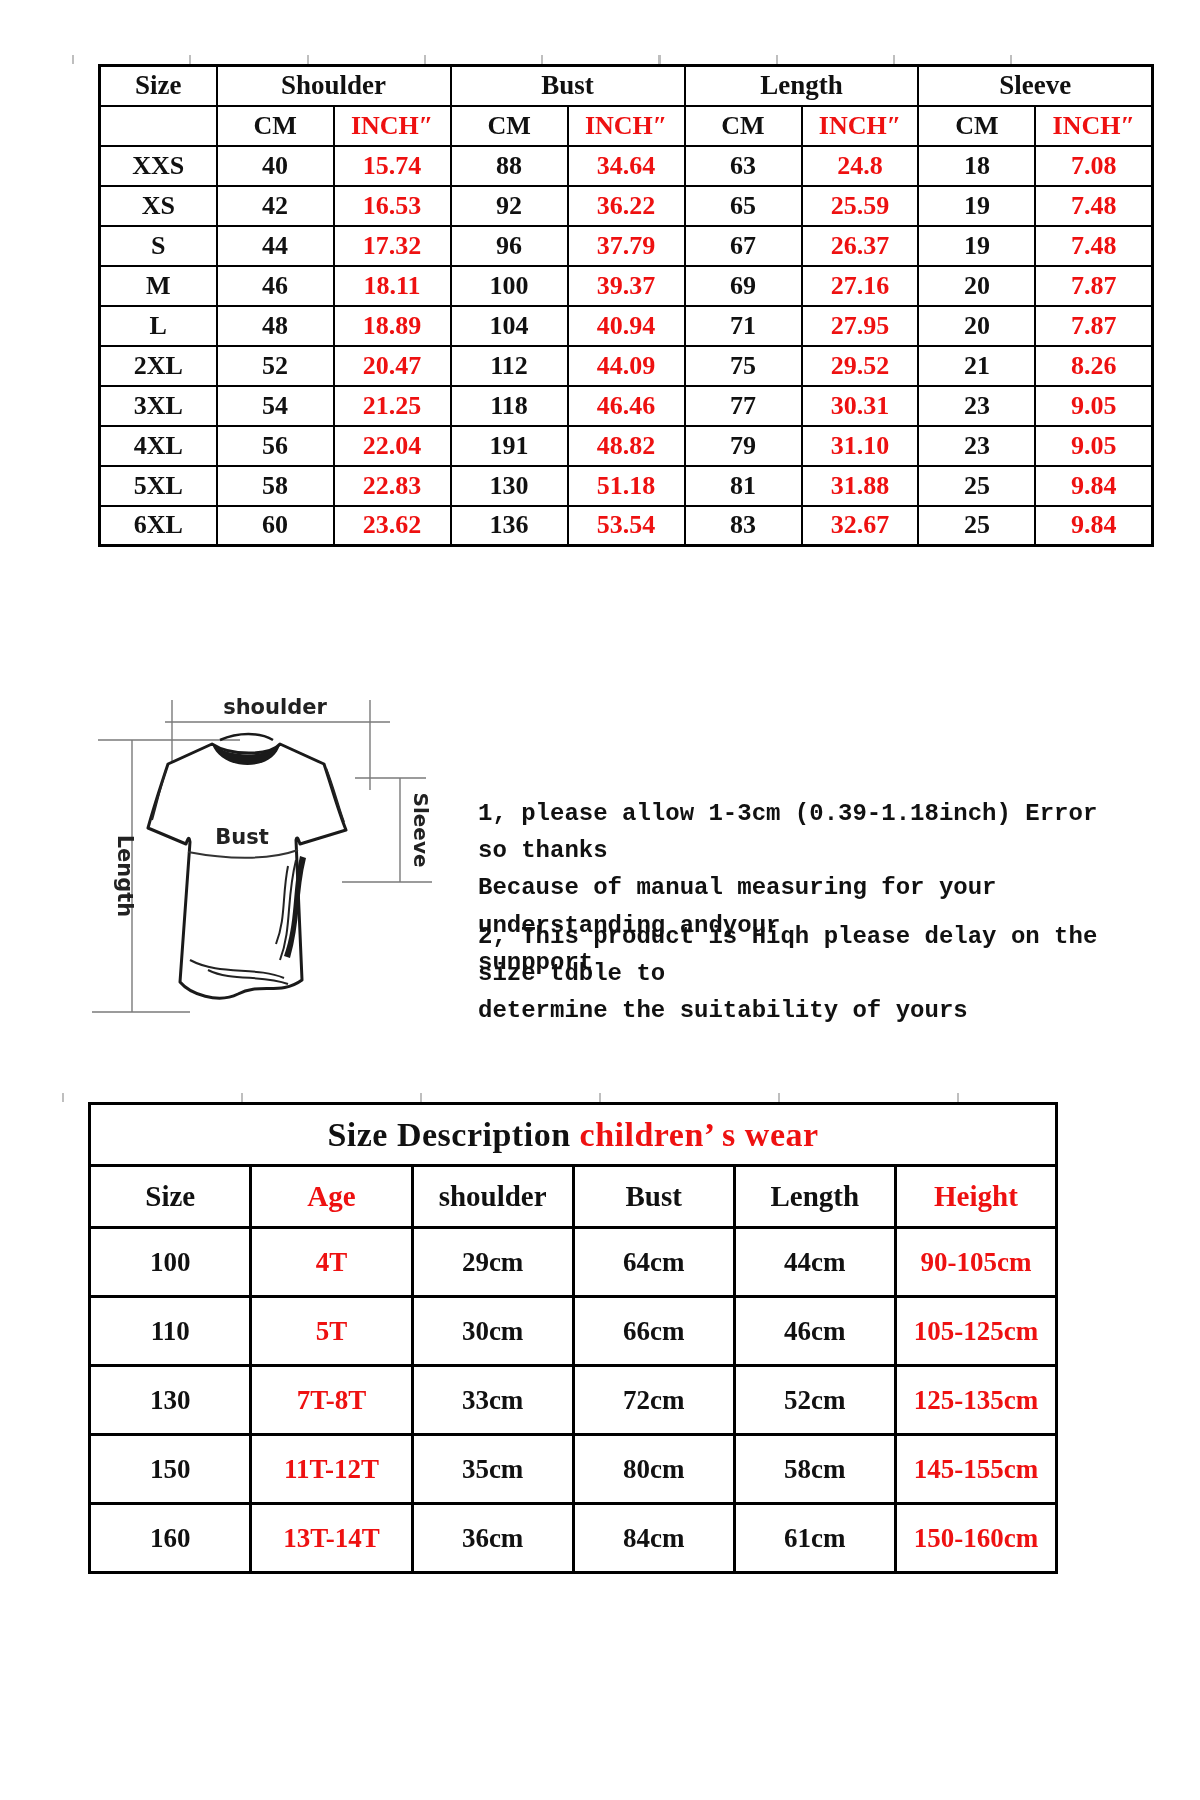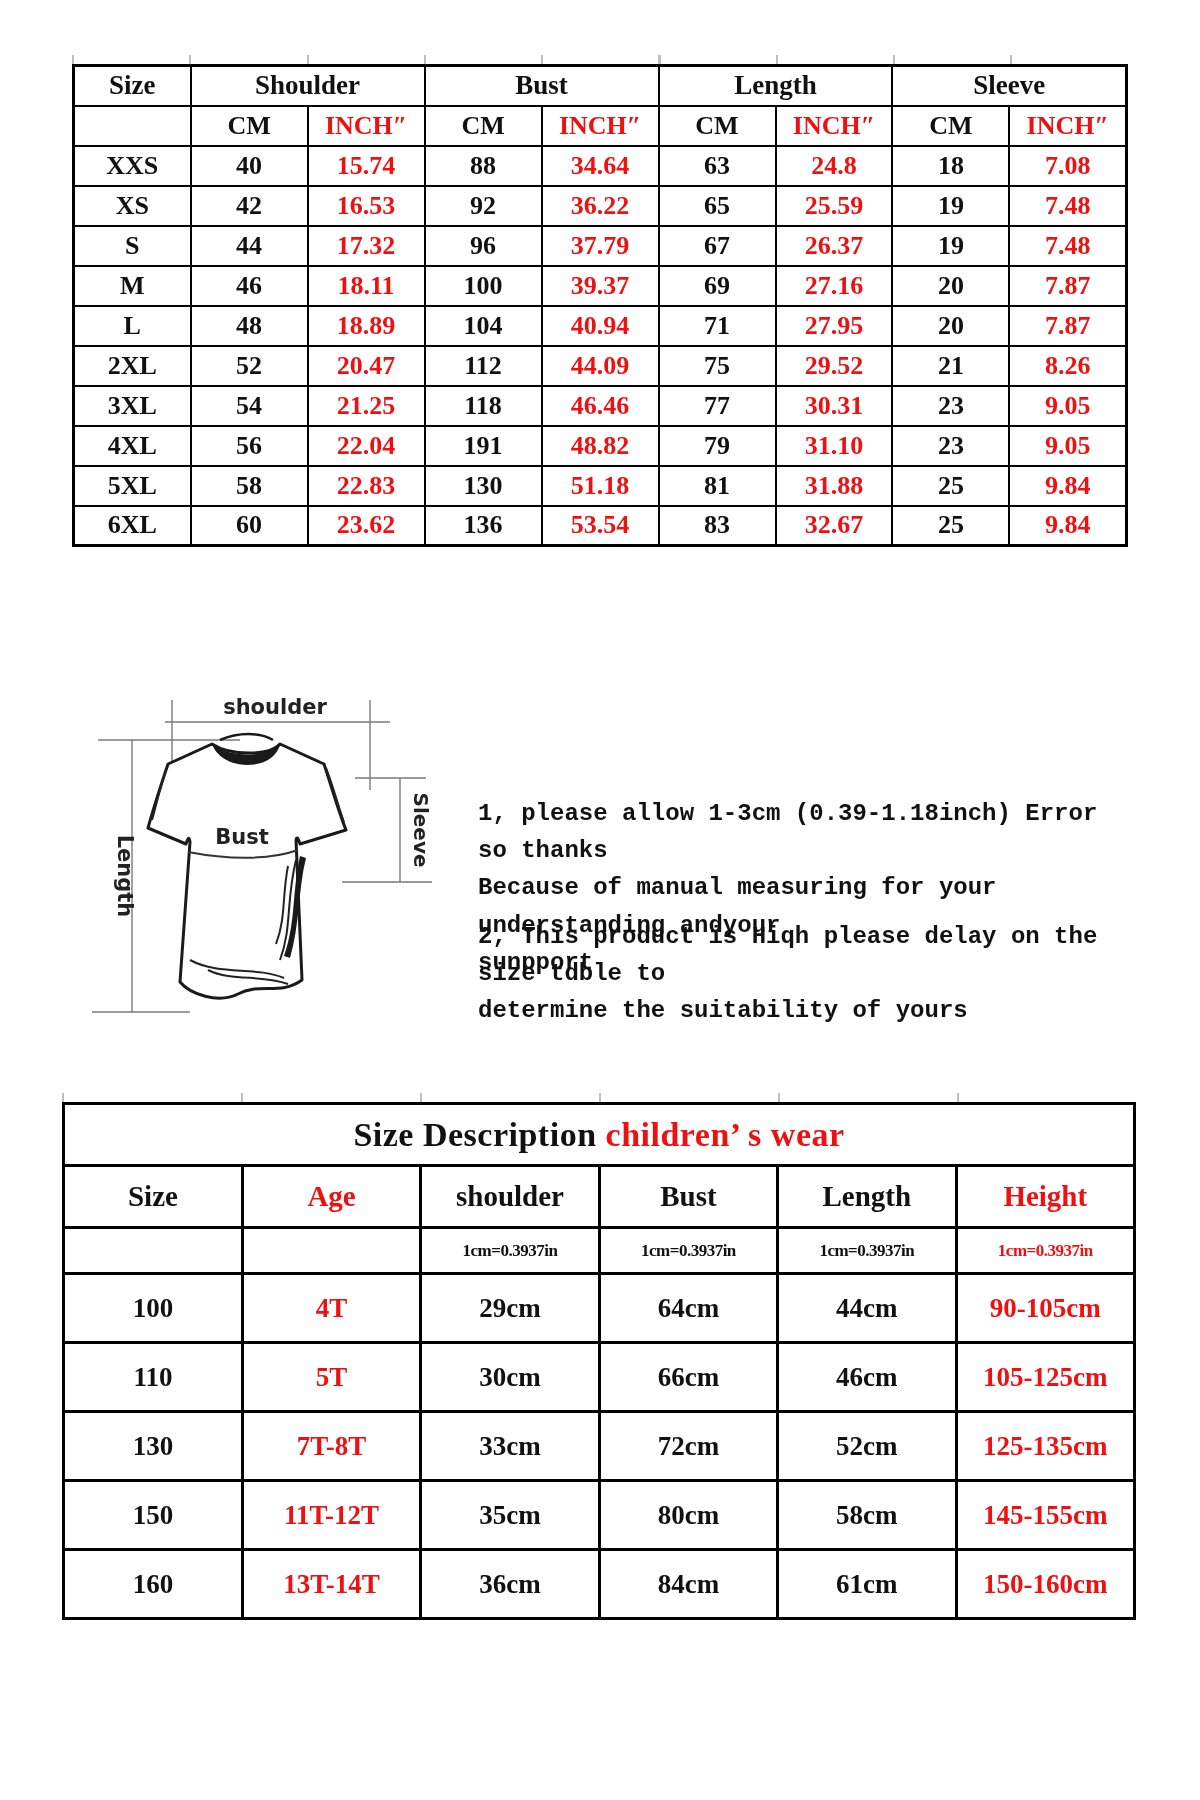--- a/index.html
+++ b/index.html
@@ -13,21 +13,21 @@
   }
 
   
   .tick-row { position:absolute; height:9px; opacity:.55; }
   #tick-adult { left:72px; top:55px; width:1056px;
     background: repeating-linear-gradient(90deg,#8a8a8a 0 2px, transparent 2px 117.3px); }
   #tick-kids { left:62px; top:1093px; width:1074px;
     background: repeating-linear-gradient(90deg,#8a8a8a 0 2px, transparent 2px 179px); }
 
   
-  table { border-collapse: collapse; table-layout: fixed; background:#fff; position:absolute; }
+  table { border-collapse: collapse; table-layout: fixed; background:#fff; position:absolute;margin-left:26px; }
   #adult-table { left:72px; top:64px; width:1056px; border:3px solid #000; }
   #adult-table th, #adult-table td {
     border:2px solid #000; height:40px; padding:0;
     text-align:center; vertical-align:middle;
     font-weight:bold; font-size:26px; line-height:1;
     font-family:"Liberation Serif","DejaVu Serif",serif;
     color:#111;
   }
   #adult-table th.group { font-size:27px; }
   .red-cell { color: var(--red,#ee1111) !important; }
@@ -37,21 +37,21 @@
   .note {
     position:absolute; left:478px; width:640px;
     font-family:"Liberation Mono","DejaVu Sans Mono",monospace;
     font-weight:bold; font-size:24px; line-height:1.55;
     white-space:pre-line; color:#111;
   }
   #note-1 { top:795px; }
   #note-2 { top:918px; }
 
   
-  #kids-table { left:62px; top:1102px; width:1074px; border:3px solid #7f1d1d; }
+  #kids-table { left:62px; top:1102px; width:970px; border:3px solid #7f1d1d; }
   #kids-table th, #kids-table td {
     border:3px solid #000; padding:0;
     text-align:center; vertical-align:middle; font-weight:bold;
     font-family:"Liberation Serif","DejaVu Serif",serif;
     color:#111;
   }
   #kids-table .title-cell { height:62px; font-size:34px; letter-spacing:.5px; }
   #kids-table .title-red { color:var(--red,#ee1111); }
   #kids-table thead tr.hdr th { height:62px; font-size:29px; }
   #kids-table thead tr.conv th { height:46px; font-size:17px; letter-spacing:-0.5px; }
@@ -289,28 +289,20 @@
       </th>
     </tr>
     <tr class="hdr" id="kids-header-row">
         <th>Size</th>
         <th class="red-cell">Age</th>
         <th>shoulder</th>
         <th>Bust</th>
         <th>Length</th>
         <th class="red-cell">Height</th>
       </tr>
-    <tr class="conv">
-      <th></th>
-      <th></th>
-      <th>1cm=0.3937in</th>
-      <th>1cm=0.3937in</th>
-      <th>1cm=0.3937in</th>
-      <th class="red-cell">1cm=0.3937in</th>
-    </tr>
   </thead>
   <tbody id="kids-body">
       <tr>
         <td>100</td>
         <td class="red-cell">4T</td>
         <td>29cm</td>
         <td>64cm</td>
         <td>44cm</td>
         <td class="red-cell">90-105cm</td>
       </tr>

